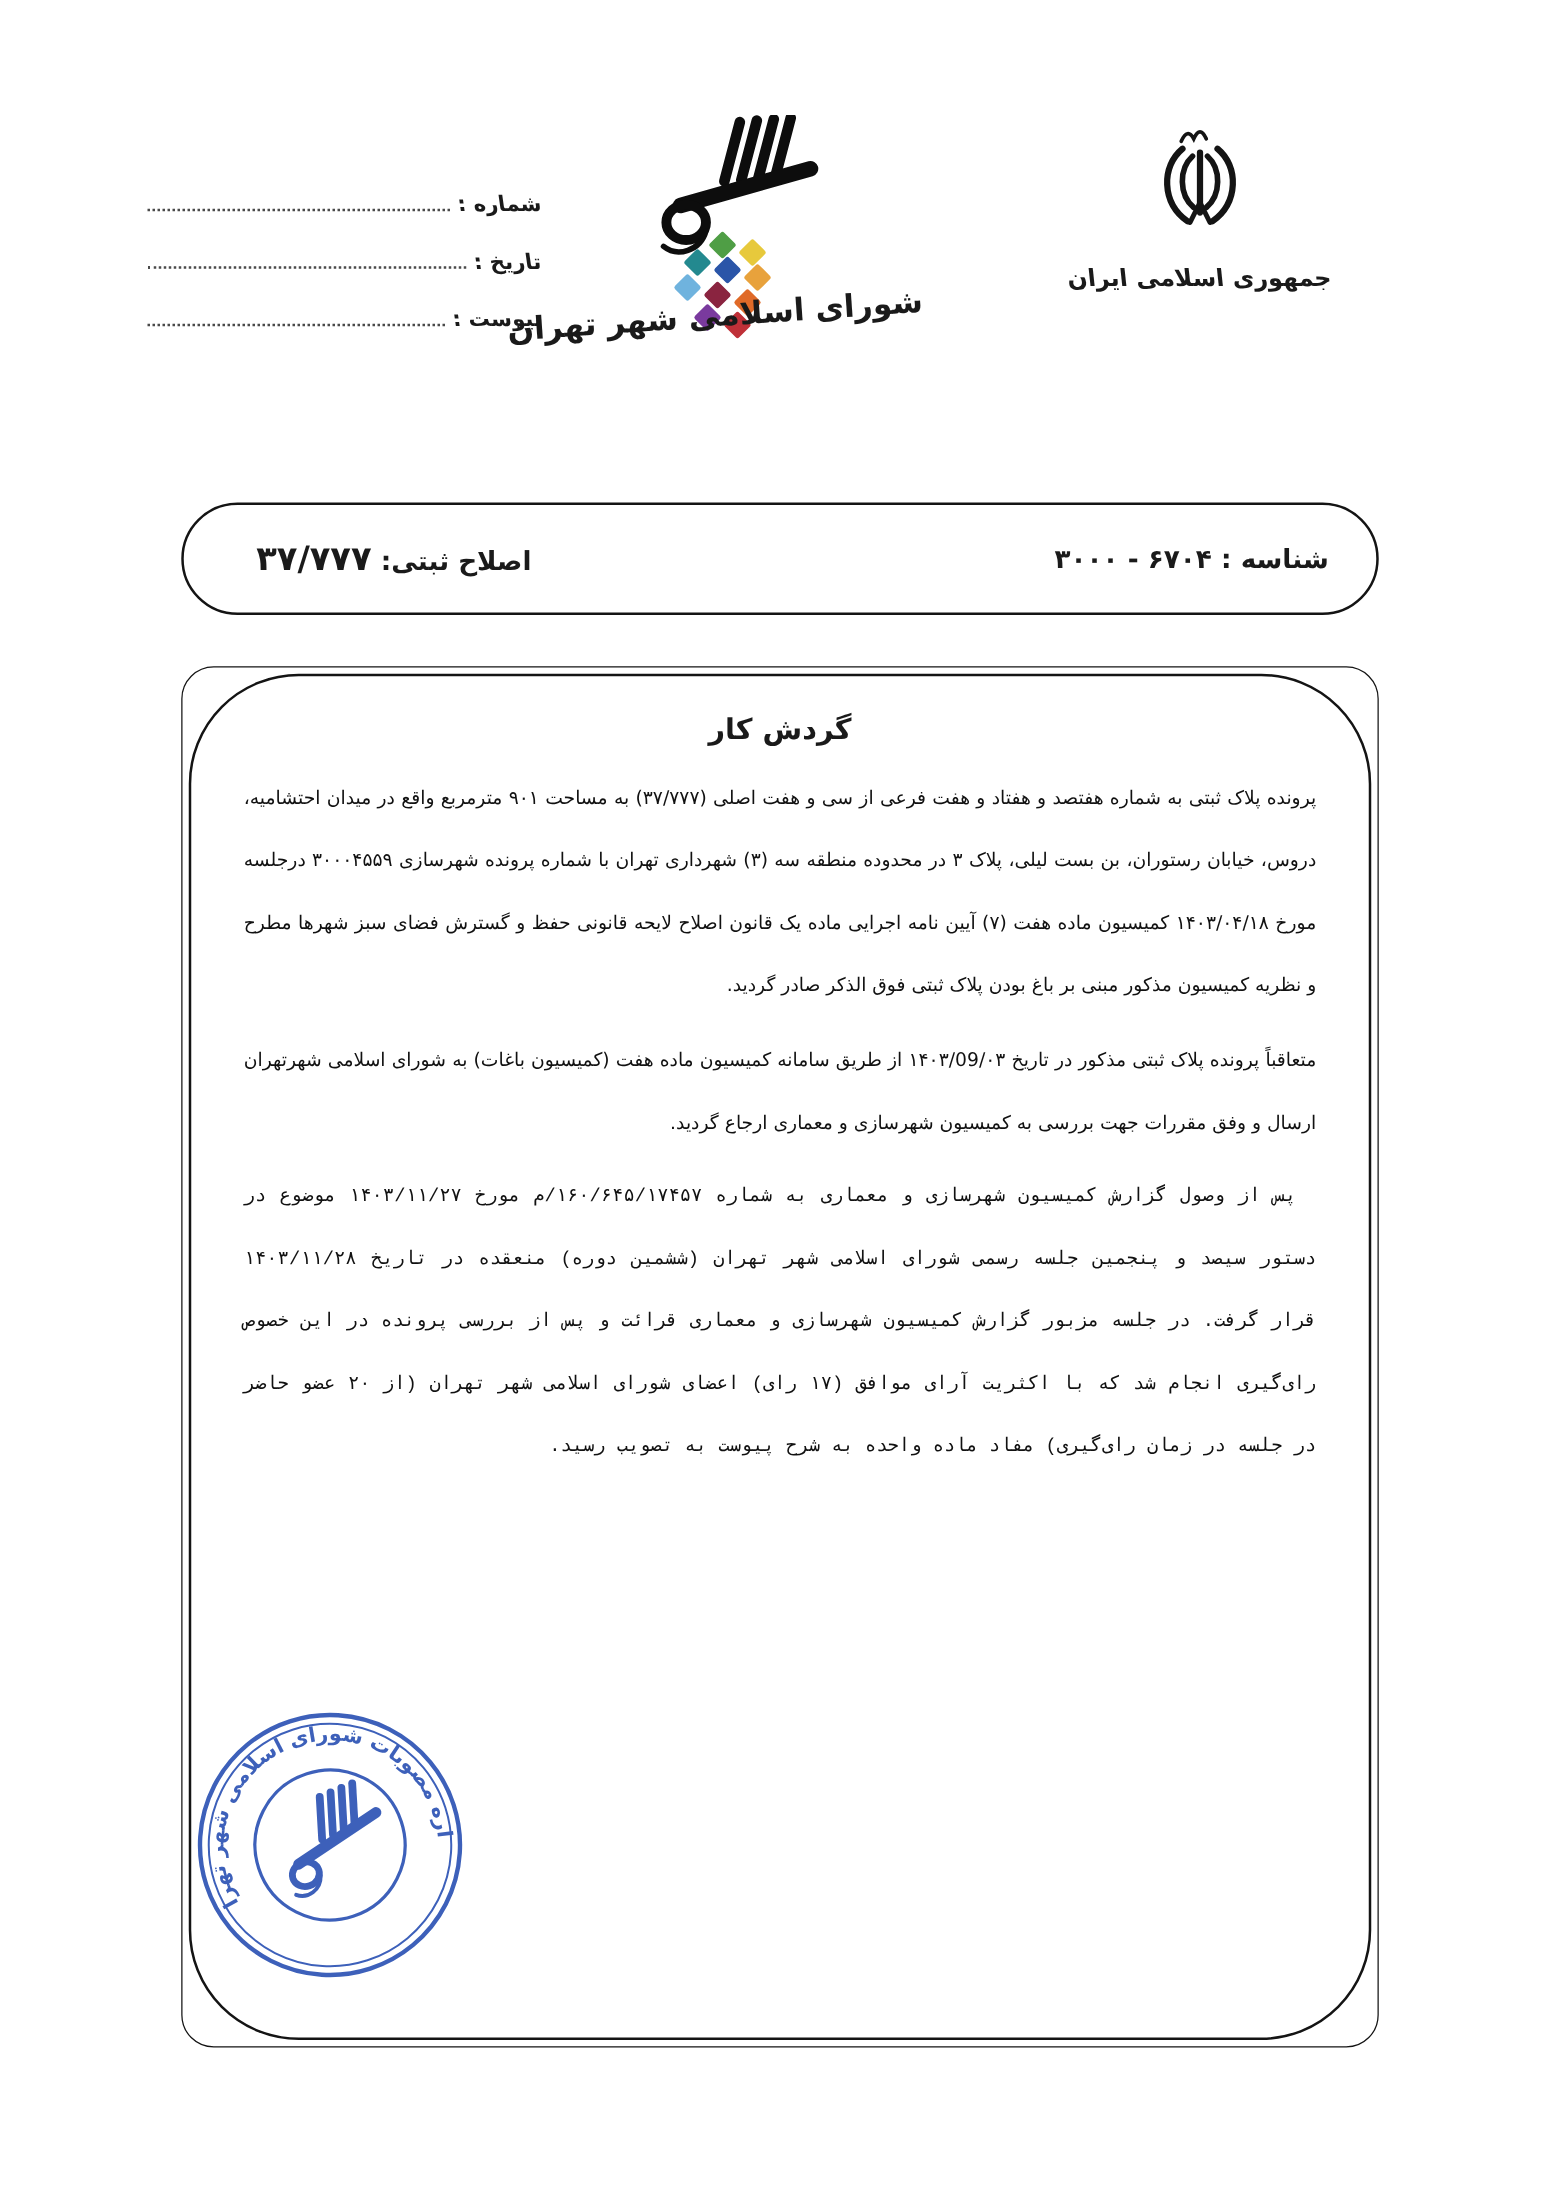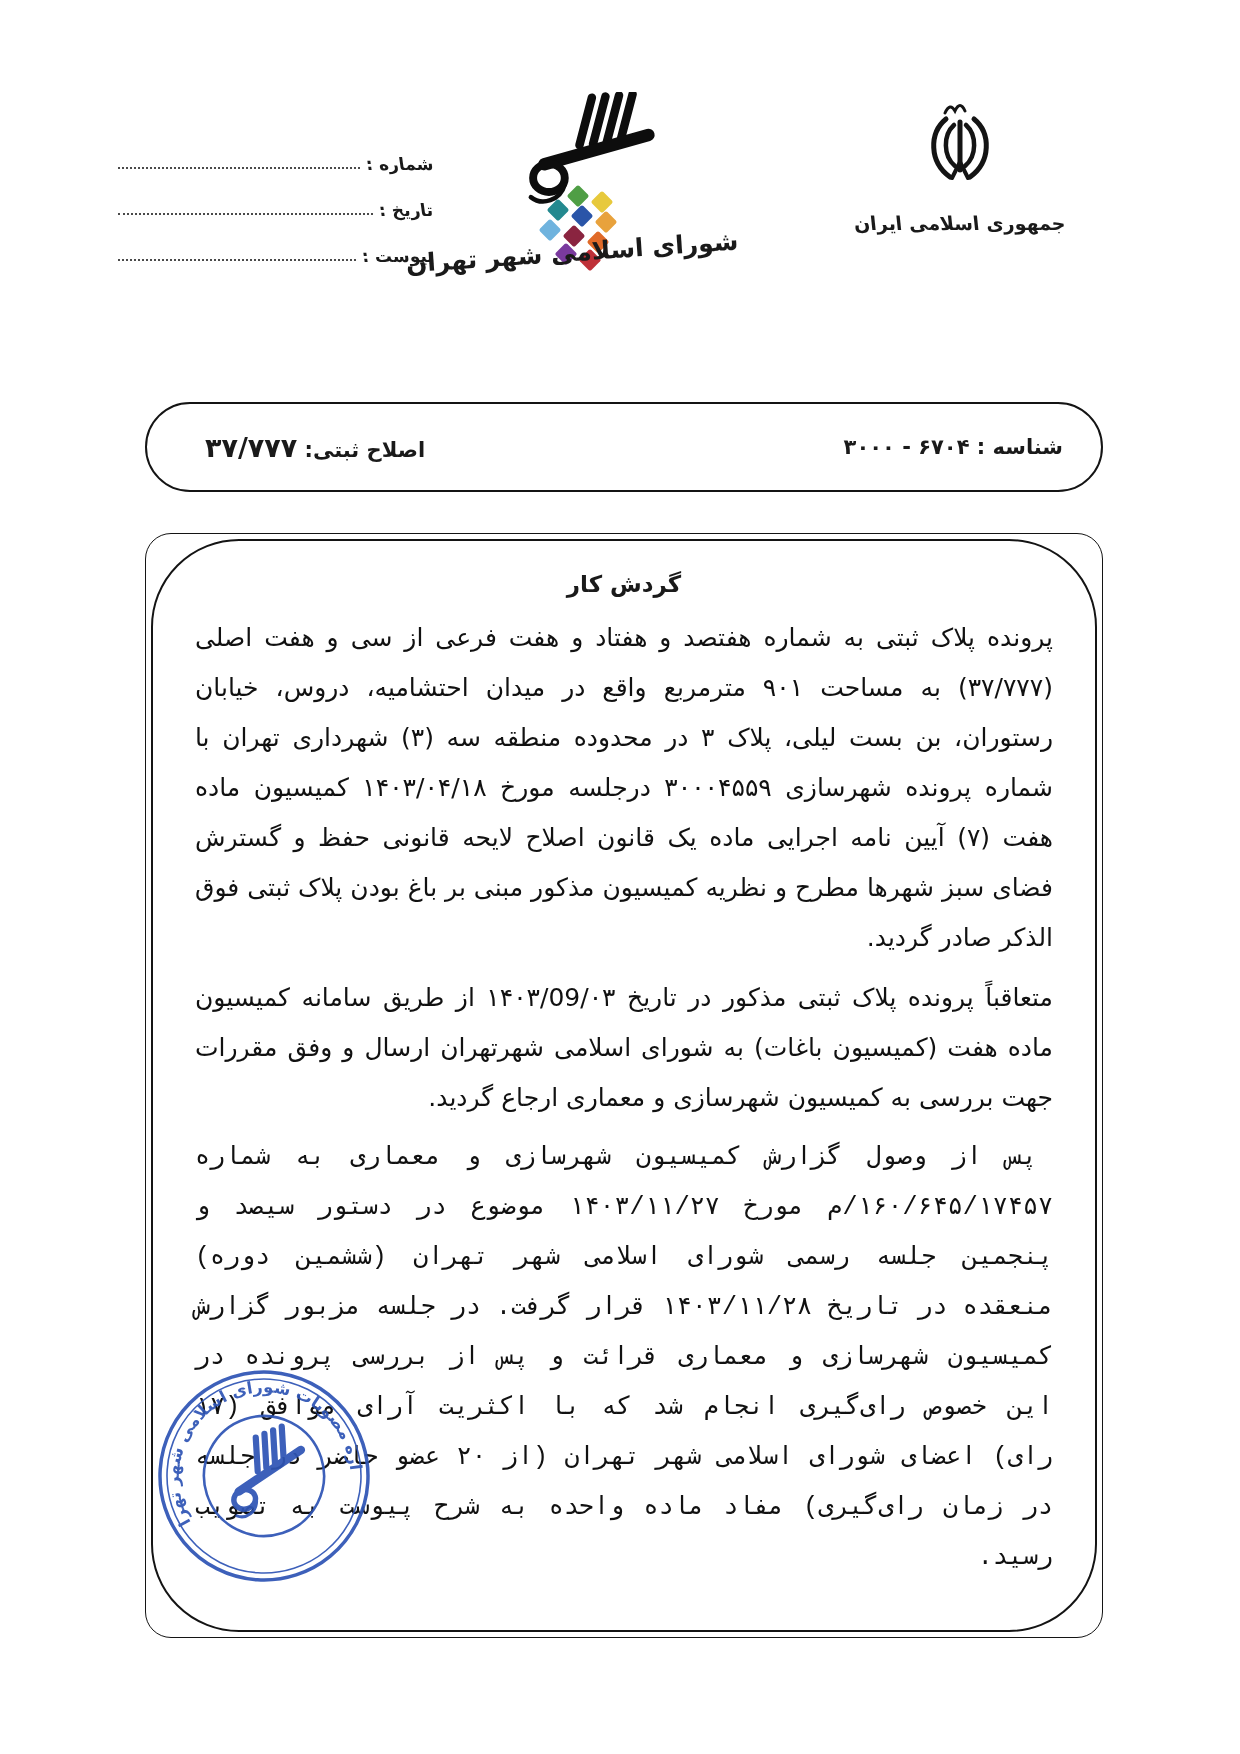--- a/index.html
+++ b/index.html
@@ -50,21 +50,21 @@
     border:1.8px solid #141414; border-radius:26px;margin-top:28px;
   }
   .body-box-inner {
     position:absolute; inset:5px; border:2.6px solid #141414; border-radius:88px;
   }
   .doc-title {
     margin-top:30px; text-align:center; font-size:23px; font-weight:700; direction:rtl;
   }
   .doc-text {
     margin:16px 42px 0 42px; direction:rtl; text-align:justify;
-    font-size:25px; line-height:50px; color:#111;
+    font-size:15px; line-height:50px; color:#111;
   }
   .doc-text p + p { margin-top:10px; }
   .doc-text .p3 { text-indent:16px;font-family:Liberation Mono, monospace; }
 
   
   .stamp {
     position:absolute; left:2px; top:826px; width:218px; height:218px;
     transform:rotate(-18deg); opacity:.93;
   }
 </style>

